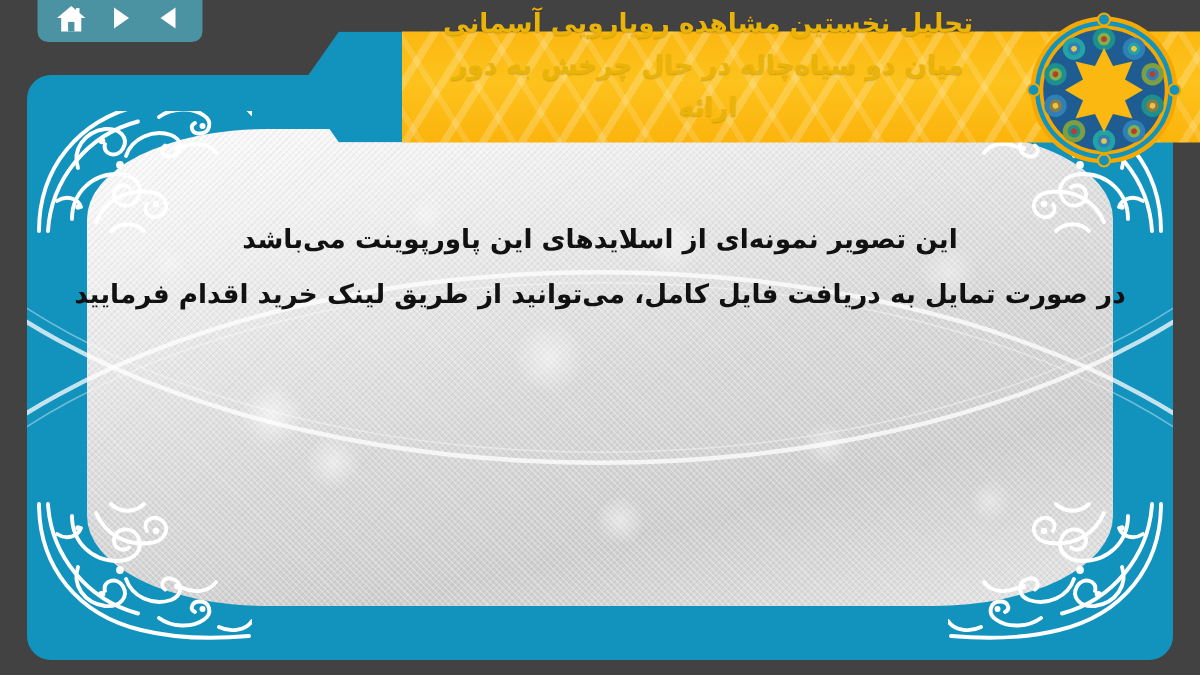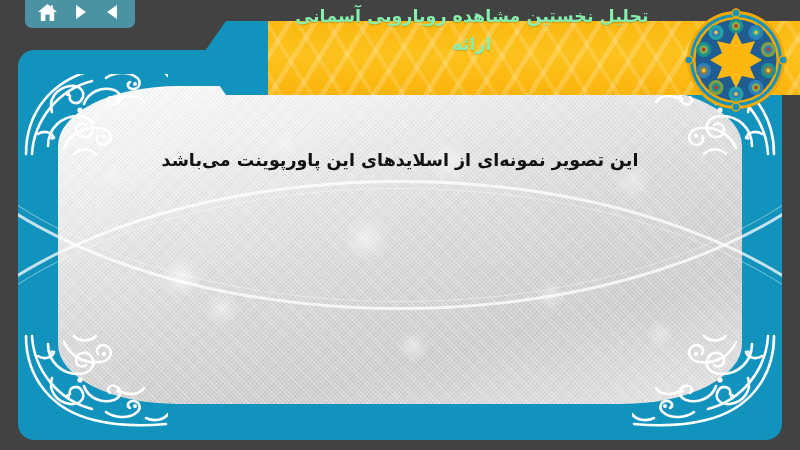--- a/index.html
+++ b/index.html
@@ -88,21 +88,21 @@
     z-index:18;
   }
 
   
   #title-text {
     position:absolute;
     left:272px; top:2px;
     width:400px;
     z-index:30;
     text-align:center;
-    color:#86efac;
+    color:#eab308;
     font-size:17.5px;
     font-weight:bold;
     line-height:28px;
     direction:rtl;
     text-shadow:0 1px 1px rgba(0,0,0,0.18);
     pointer-events:none;
   }
   #title-text div { white-space:nowrap; }
 
   
@@ -293,30 +293,32 @@
         <circle cx="86" cy="86" r="2.2"></circle>
         <circle cx="50" cy="44" r="2.2"></circle>
         <circle cx="100" cy="49" r="2"></circle>
         <circle cx="117" cy="34" r="2"></circle>
         <circle cx="34" cy="88" r="1.8"></circle>
       </g>
     </svg>
 
     <div id="body-text">
       <p>این تصویر نمونه‌ای از اسلایدهای این پاورپوینت می‌باشد</p>
+      <p>در صورت تمایل به دریافت فایل کامل، می‌توانید از طریق لینک خرید اقدام فرمایید</p>
     </div>
 
   </div>
 
   <div id="band-strip"></div>
   <div id="band-chevron"></div>
   <div id="title-band"></div>
 
   <div id="title-text">
     <div>تحلیل نخستین مشاهده رویارویی آسمانی</div>
+    <div>میان دو سیاه‌چاله در حال چرخش به دور</div>
     <div>ارائه</div>
   </div>
 
   <svg id="medallion" viewBox="0 0 104 104">
     <defs>
       <radialGradient id="medbg" cx="50%" cy="50%" r="50%">
         <stop offset="0%" stop-color="#FBB811"></stop>
         <stop offset="44%" stop-color="#FBB811"></stop>
         <stop offset="46%" stop-color="#2E6FA8"></stop>
         <stop offset="100%" stop-color="#1F5C92"></stop>

